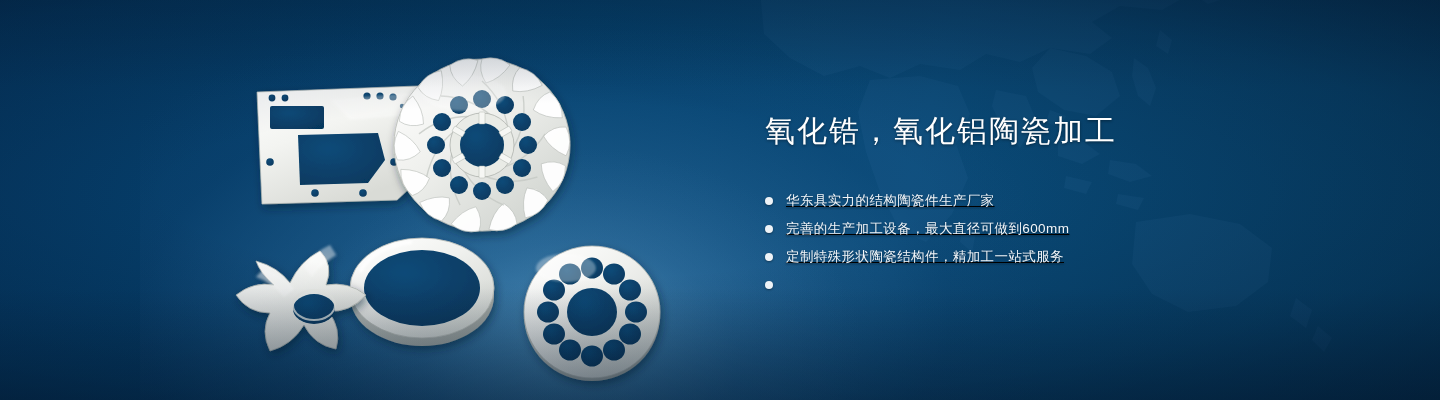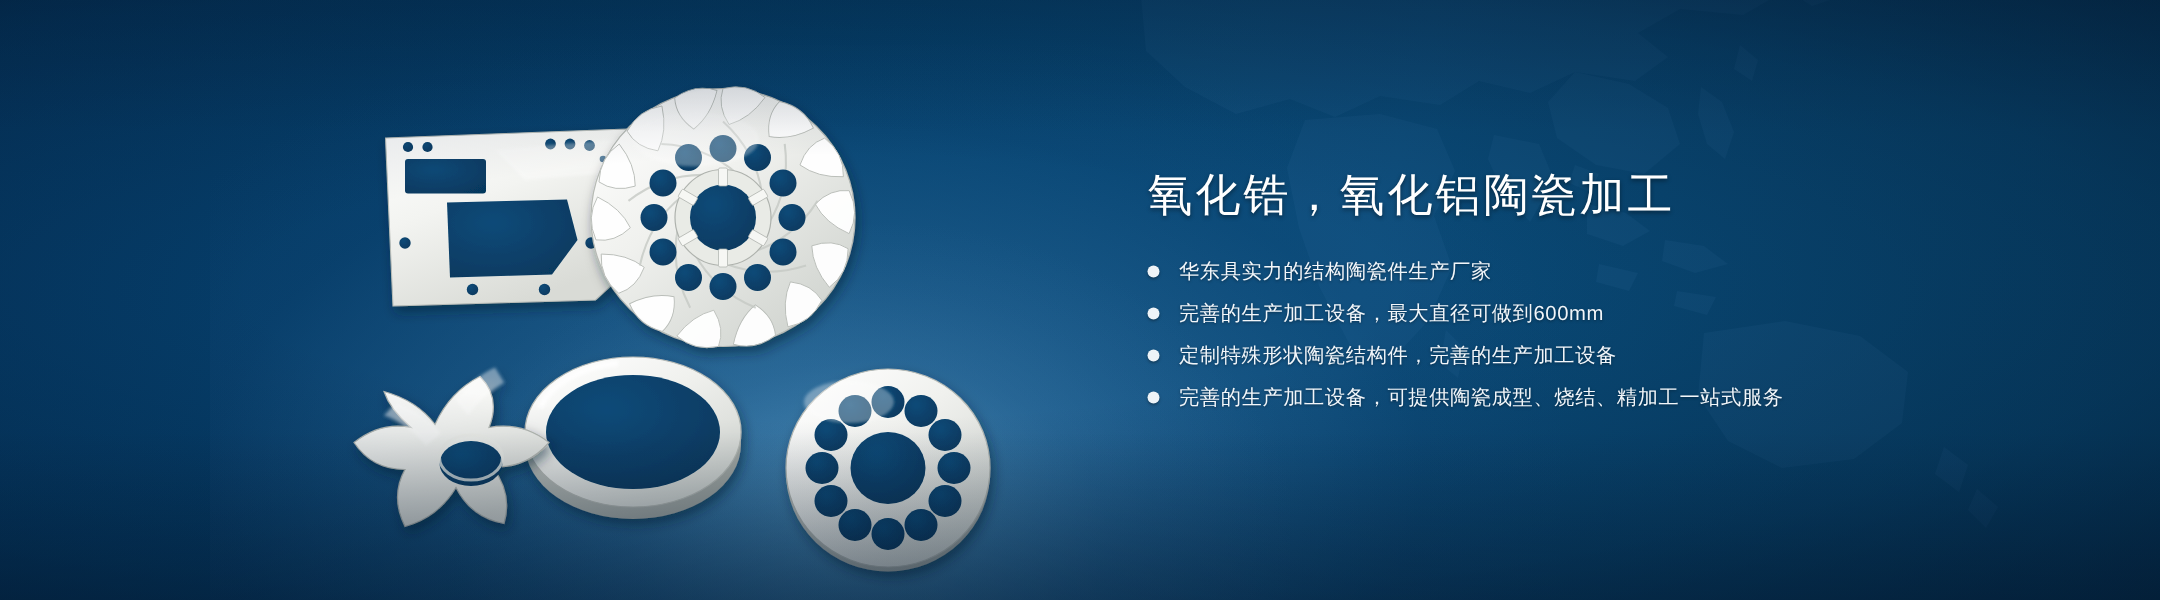--- a/index.html
+++ b/index.html
@@ -78,21 +78,22 @@
     font-size:30px;
     line-height:38px;
     color:#ffffff;
     letter-spacing:2px;
     font-weight:400;
     text-shadow:0 1px 3px rgba(0,0,0,0.45);
     white-space:nowrap;
   }
   .bullets{
     list-style:none;
-    margin-top:20px;
+    margin-top:40px;
+    text-decoration:underline;
   }
   .bullet{
     display:flex;
     align-items:center;
     height:21px;
     margin-bottom:7px;
   }
   .dot{
     width:8px; height:8px;
     border-radius:50%;
@@ -329,22 +330,21 @@
       <li class="bullet">
         <span class="dot"></span>
         <span class="bullet-text">华东具实力的结构陶瓷件生产厂家</span>
       </li>
       <li class="bullet">
         <span class="dot"></span>
         <span class="bullet-text">完善的生产加工设备，最大直径可做到600mm</span>
       </li>
       <li class="bullet">
         <span class="dot"></span>
-        <span class="bullet-text">定制特殊形状陶瓷结构件，完善的生产加工设备</span>
+        <span class="bullet-text">定制特殊形状陶瓷结构件，精加工一站式服务</span>
       </li>
       <li class="bullet">
         <span class="dot"></span>
-        <span class="bullet-text">完善的生产加工设备，可提供陶瓷成型、烧结、精加工一站式服务</span>
       </li>
     </ul>
   </div>
 
 </div>
 
 </body></html>

